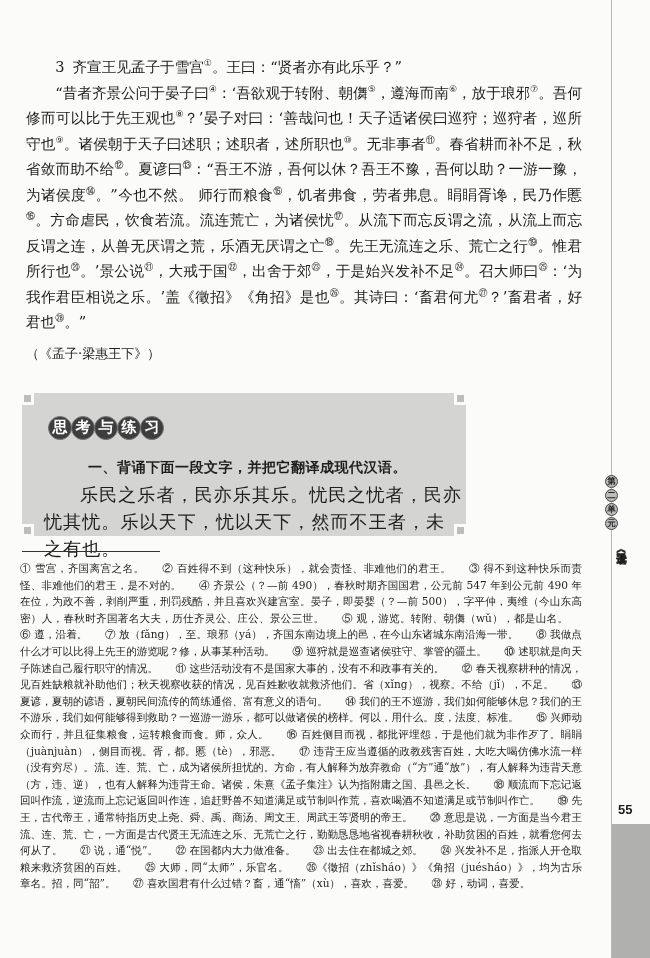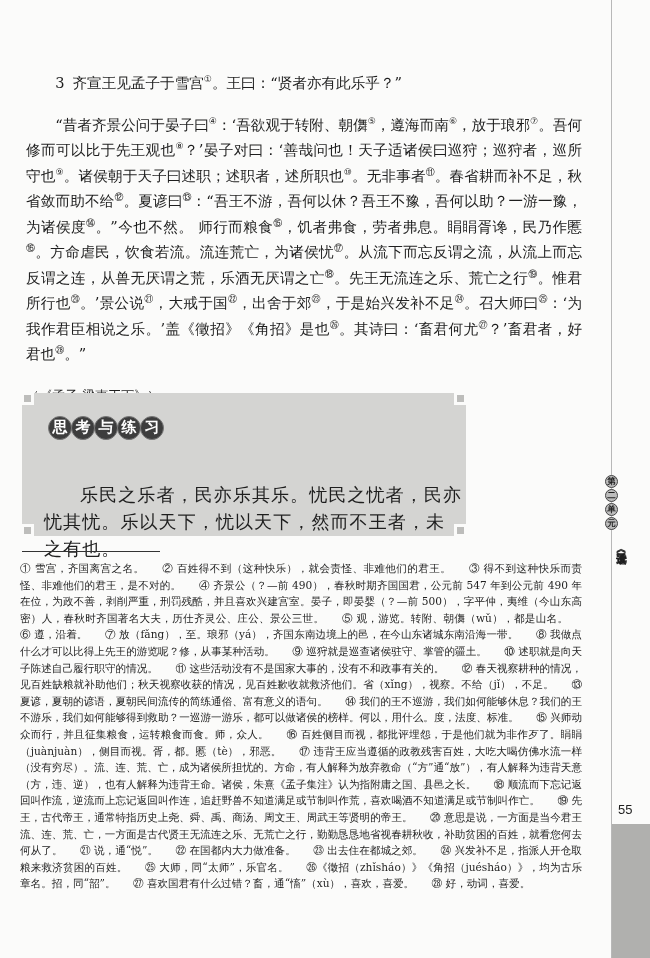--- a/index.html
+++ b/index.html
@@ -1,21 +1,21 @@
 <!DOCTYPE html>
 <html><head>
 <meta charset="utf-8">
 <style>
   * { margin:0; padding:0; box-sizing:border-box; }
   html, body { width:650px; height:958px; background:#fbfbfa; overflow:hidden; }
   body { position:relative; font-family:"DejaVu Serif","Liberation Serif",serif; color:#1e1e1e; }
   .page { position:absolute; left:0; top:0; width:650px; height:958px; }
 
   .main { position:absolute; left:26px; top:54px; width:556px; font-size:14.6px; line-height:25.5px; }
-  .main p { text-align:justify;margin-top:16px; }
+  .main p { text-align:justify; }
   .main .indent { text-indent:2em; }
   .main .first { text-indent:2em; }
   .main .num { margin-right:8px; }
   sup.fn { font-size:9px; vertical-align:super; line-height:0; }
   .source { text-align:right; font-size:13px; margin-top:6px; padding-right:6px; }
   .exbox { position:absolute; left:22px; top:393px; width:444px; height:143px; background:#d4d4d2;
            clip-path: polygon(0 12px, 12px 12px, 12px 0, calc(100% - 12px) 0, calc(100% - 12px) 12px, 100% 12px, 100% calc(100% - 12px), calc(100% - 12px) calc(100% - 12px), calc(100% - 12px) 100%, 12px 100%, 12px calc(100% - 12px), 0 calc(100% - 12px)); }
   .corner { position:absolute; width:7px; height:7px; background:#bdbdbb; }
   .badges { position:absolute; left:48px; top:416px; display:flex; }
   .badge { width:24px; height:24px; border-radius:50%; background:#3d3d3d; border:1.5px solid #777;
@@ -27,21 +27,21 @@
   .rule { position:absolute; left:22px; top:551px; width:138px; border-top:1px solid #333; }
   .notes { position:absolute; left:20px; top:560px; width:562px; font-size:10.6px; line-height:16.6px; text-align:justify; }
   .notes .n { margin-right:14px; }
 
   .sideline { position:absolute; left:611px; top:0; width:1px; height:958px; background:#b8b8b8; }
   .unit { position:absolute; left:605px; top:475px; display:flex; flex-direction:column; }
   .unit .c { width:13px; height:13px; border-radius:50%; background:#bdbdbd; border:1px solid #444;
              font-size:8.5px; line-height:11px; text-align:center; margin-bottom:1px; font-weight:bold;
              font-family:"DejaVu Sans","Liberation Sans",sans-serif; }
   .book { position:absolute; left:616px; top:545px; width:12px; font-size:10.5px; line-height:12.5px; writing-mode:vertical-rl; font-weight:bold; }
-  .pagenum { position:absolute; left:618px; top:802px; font-size:13px; font-family:"Liberation Sans","DejaVu Sans",sans-serif; }
+  .pagenum { position:absolute; left:618px; top:802px; font-size:13px; font-family:"Liberation Sans","DejaVu Sans",sans-serif;font-weight:bold; }
   .tab { position:absolute; left:612px; top:824px; width:38px; height:134px; background:#b0b0ae; }
 </style>
 </head>
 <body>
 
 <div class="page">
 
   <div class="main">
     <p class="first" id="p1"><span class="num">3</span><span class="segs">齐宣王见孟子于雪宫<sup class="fn">①</sup>。王曰：“贤者亦有此乐乎？”</span></p>
     <p class="indent" id="p3"><span class="segs">“昔者齐景公问于晏子曰<sup class="fn">④</sup>：‘吾欲观于转附、朝儛<sup class="fn">⑤</sup>，遵海而南<sup class="fn">⑥</sup>，放于琅邪<sup class="fn">⑦</sup>。吾何修而可以比于先王观也<sup class="fn">⑧</sup>？’晏子对曰：‘善哉问也！天子适诸侯曰巡狩；巡狩者，巡所守也<sup class="fn">⑨</sup>。诸侯朝于天子曰述职；述职者，述所职也<sup class="fn">⑩</sup>。无非事者<sup class="fn">⑪</sup>。春省耕而补不足，秋省敛而助不给<sup class="fn">⑫</sup>。夏谚曰<sup class="fn">⑬</sup>：“吾王不游，吾何以休？吾王不豫，吾何以助？一游一豫，为诸侯度<sup class="fn">⑭</sup>。”今也不然。 师行而粮食<sup class="fn">⑮</sup>，饥者弗食，劳者弗息。睊睊胥谗，民乃作慝<sup class="fn">⑯</sup>。方命虐民，饮食若流。流连荒亡，为诸侯忧<sup class="fn">⑰</sup>。从流下而忘反谓之流，从流上而忘反谓之连，从兽无厌谓之荒，乐酒无厌谓之亡<sup class="fn">⑱</sup>。先王无流连之乐、荒亡之行<sup class="fn">⑲</sup>。惟君所行也<sup class="fn">⑳</sup>。’景公说<sup class="fn">㉑</sup>，大戒于国<sup class="fn">㉒</sup>，出舍于郊<sup class="fn">㉓</sup>，于是始兴发补不足<sup class="fn">㉔</sup>。召大师曰<sup class="fn">㉕</sup>：‘为我作君臣相说之乐。’盖《徵招》《角招》是也<sup class="fn">㉖</sup>。其诗曰：‘畜君何尤<sup class="fn">㉗</sup>？’畜君者，好君也<sup class="fn">㉘</sup>。”</span></p>
@@ -54,20 +54,21 @@
   <div class="corner" style="left:24px;top:527px;"></div>
   <div class="corner" style="left:457px;top:527px;"></div>
 
   <div class="badges">
     <span class="badge">思</span>
     <span class="badge">考</span>
     <span class="badge">与</span>
     <span class="badge">练</span>
     <span class="badge">习</span>
   </div>
+  <div class="ex-q">一、背诵下面一段文字，并把它翻译成现代汉语。</div>
   <div class="ex-body">乐民之乐者，民亦乐其乐。忧民之忧者，民亦忧其忧。乐以天下，忧以天下，然而不王者，未之有也。</div>
 
   <div class="rule"></div>
   <div class="notes" id="notes"><span class="n">① 雪宫，齐国离宫之名。</span> <span class="n">② 百姓得不到（这种快乐），就会责怪、非难他们的君王。</span> <span class="n">③ 得不到这种快乐而责怪、非难他们的君王，是不对的。</span> <span class="n">④ 齐景公（？—前 490），春秋时期齐国国君，公元前 547 年到公元前 490 年在位，为政不善，剥削严重，刑罚残酷，并且喜欢兴建宫室。晏子，即晏婴（？—前 500），字平仲，夷维（今山东高密）人，春秋时齐国著名大夫，历仕齐灵公、庄公、景公三世。</span> <span class="n">⑤ 观，游览。转附、朝儛（wǔ），都是山名。</span> <span class="n">⑥ 遵，沿着。</span> <span class="n">⑦ 放（fǎng），至。琅邪（yá），齐国东南边境上的邑，在今山东诸城东南沿海一带。</span> <span class="n">⑧ 我做点什么才可以比得上先王的游览呢？修，从事某种活动。</span> <span class="n">⑨ 巡狩就是巡查诸侯驻守、掌管的疆土。</span> <span class="n">⑩ 述职就是向天子陈述自己履行职守的情况。</span> <span class="n">⑪ 这些活动没有不是国家大事的，没有不和政事有关的。</span> <span class="n">⑫ 春天视察耕种的情况，见百姓缺粮就补助他们；秋天视察收获的情况，见百姓歉收就救济他们。省（xǐng），视察。不给（jǐ），不足。</span> <span class="n">⑬ 夏谚，夏朝的谚语，夏朝民间流传的简练通俗、富有意义的语句。</span> <span class="n">⑭ 我们的王不巡游，我们如何能够休息？我们的王不游乐，我们如何能够得到救助？一巡游一游乐，都可以做诸侯的榜样。何以，用什么。度，法度、标准。</span> <span class="n">⑮ 兴师动众而行，并且征集粮食，运转粮食而食。师，众人。</span> <span class="n">⑯ 百姓侧目而视，都批评埋怨，于是他们就为非作歹了。睊睊（juànjuàn），侧目而视。胥，都。慝（tè），邪恶。</span> <span class="n">⑰ 违背王应当遵循的政教残害百姓，大吃大喝仿佛水流一样（没有穷尽）。流、连、荒、亡，成为诸侯所担忧的。方命，有人解释为放弃教命（“方”通“放”），有人解释为违背天意（方，违、逆），也有人解释为违背王命。诸侯，朱熹《孟子集注》认为指附庸之国、县邑之长。</span> <span class="n">⑱ 顺流而下忘记返回叫作流，逆流而上忘记返回叫作连，追赶野兽不知道满足或节制叫作荒，喜欢喝酒不知道满足或节制叫作亡。</span> <span class="n">⑲ 先王，古代帝王，通常特指历史上尧、舜、禹、商汤、周文王、周武王等贤明的帝王。</span> <span class="n">⑳ 意思是说，一方面是当今君王流、连、荒、亡，一方面是古代贤王无流连之乐、无荒亡之行，勤勤恳恳地省视春耕秋收，补助贫困的百姓，就看您何去何从了。</span> <span class="n">㉑ 说，通“悦”。</span> <span class="n">㉒ 在国都内大力做准备。</span> <span class="n">㉓ 出去住在都城之郊。</span> <span class="n">㉔ 兴发补不足，指派人开仓取粮来救济贫困的百姓。</span> <span class="n">㉕ 大师，同“太师”，乐官名。</span> <span class="n">㉖《徵招（zhǐsháo）》《角招（juésháo）》，均为古乐章名。招，同“韶”。</span> <span class="n">㉗ 喜欢国君有什么过错？畜，通“慉”（xù），喜欢，喜爱。</span> <span class="n">㉘ 好，动词，喜爱。</span> </div>
 
   <div class="sideline"></div>
   <div class="unit">
     <span class="c">第</span>
     <span class="c">二</span>
     <span class="c">单</span>

